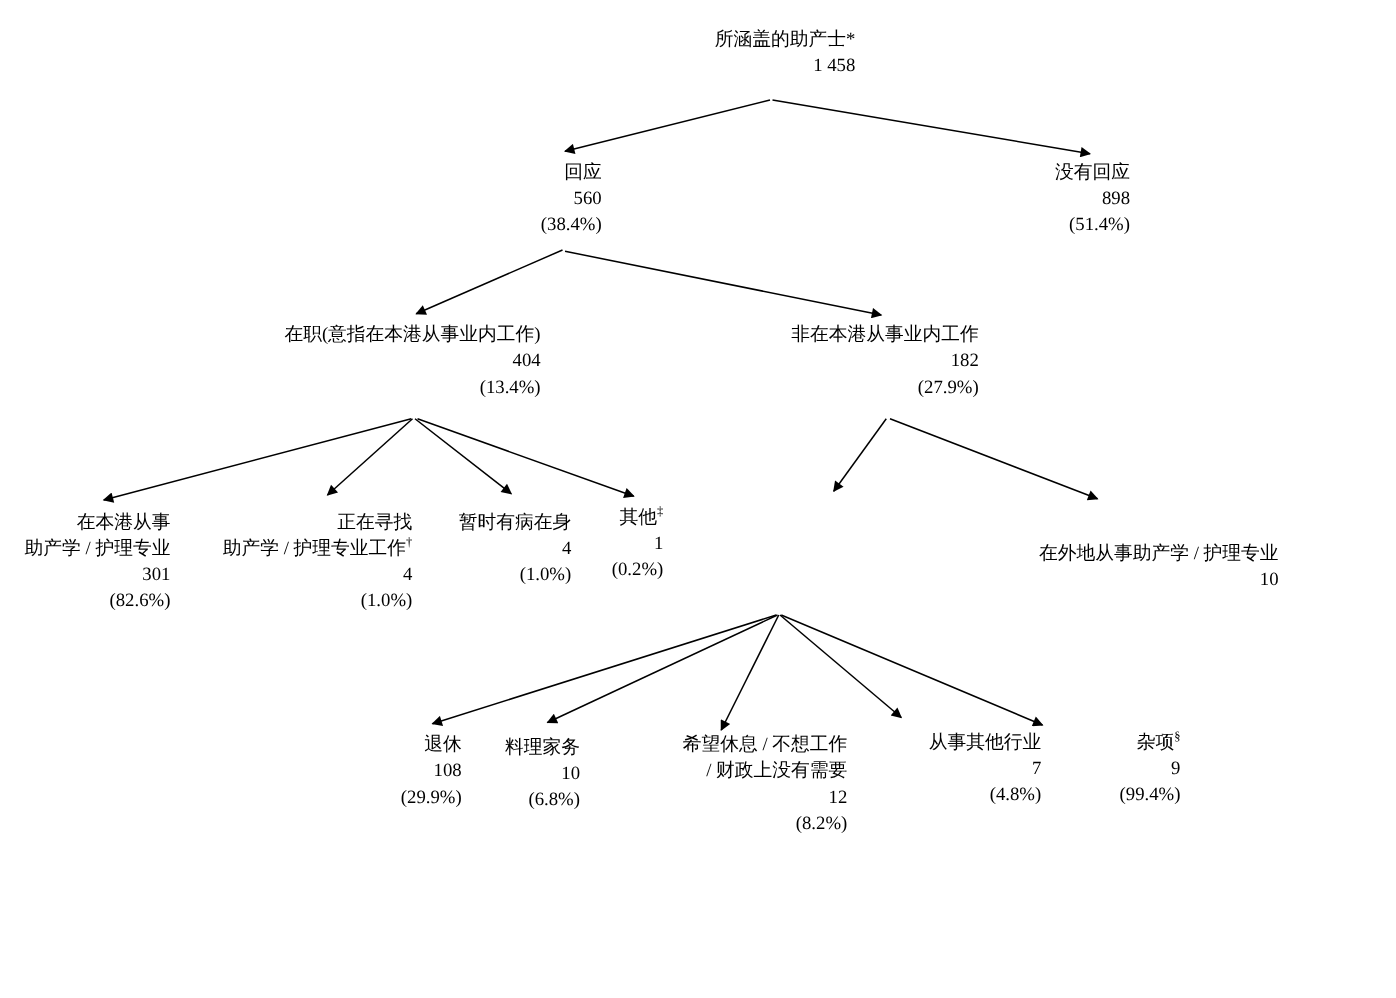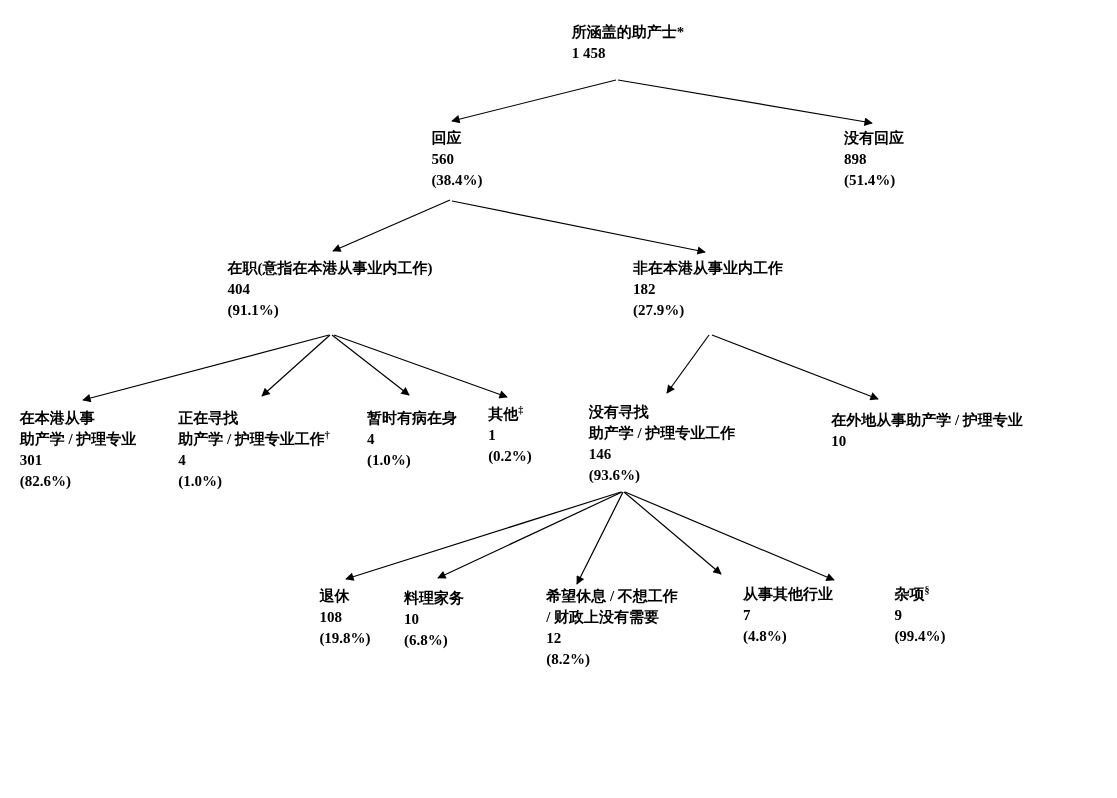--- a/index.html
+++ b/index.html
@@ -10,21 +10,21 @@
     color:#000;
   }
   .canvas {
     position:relative; width:1117px; height:798px;
     background:#fff; overflow:hidden;
   }
   .edges { position:absolute; left:0; top:0; width:1117px; height:798px; }
   .edges line { stroke:#000; stroke-width:1.2; }
   .node {
     position:absolute; transform:translateX(-50%);
-    text-align:left; font-weight:bold; font-size:15px;
+    text-align:right; font-weight:normal; font-size:15px;
     line-height:21px; white-space:nowrap;
   }
   .node sup { font-size:10px; line-height:0; vertical-align:super; }
 </style>
 </head>
 <body>
 
 <div class="canvas">
 
   <svg class="edges" xmlns="http://www.w3.org/2000/svg">
@@ -63,21 +63,21 @@
 
   <div class="node" style="left:874px;top:128px">
     <div>没有回应</div>
     <div>898</div>
     <div>(51.4%)</div>
   </div>
 
   <div class="node" style="left:330px;top:258px">
     <div>在职(意指在本港从事业内工作)</div>
     <div>404</div>
-    <div>(91.1%)</div>
+    <div>(13.4%)</div>
   </div>
 
   <div class="node" style="left:708px;top:258px">
     <div>非在本港从事业内工作</div>
     <div>182</div>
     <div>(27.9%)</div>
   </div>
 
   <div class="node" style="left:78px;top:408px">
     <div>在本港从事</div>
@@ -98,36 +98,30 @@
     <div>4</div>
     <div>(1.0%)</div>
   </div>
 
   <div class="node" style="left:510px;top:404px">
     <div><span>其他</span><sup>‡</sup></div>
     <div>1</div>
     <div>(0.2%)</div>
   </div>
 
-  <div class="node" style="left:662px;top:402px">
-    <div>没有寻找</div>
-    <div>助产学 / 护理专业工作</div>
-    <div>146</div>
-    <div>(93.6%)</div>
-  </div>
 
-  <div class="node" style="left:927px;top:410px">
+  <div class="node" style="left:927px;top:433px">
     <div>在外地从事助产学 / 护理专业</div>
     <div>10</div>
   </div>
 
   <div class="node" style="left:345px;top:586px">
     <div>退休</div>
     <div>108</div>
-    <div>(19.8%)</div>
+    <div>(29.9%)</div>
   </div>
 
   <div class="node" style="left:434px;top:588px">
     <div>料理家务</div>
     <div>10</div>
     <div>(6.8%)</div>
   </div>
 
   <div class="node" style="left:612px;top:586px">
     <div>希望休息 / 不想工作</div>

